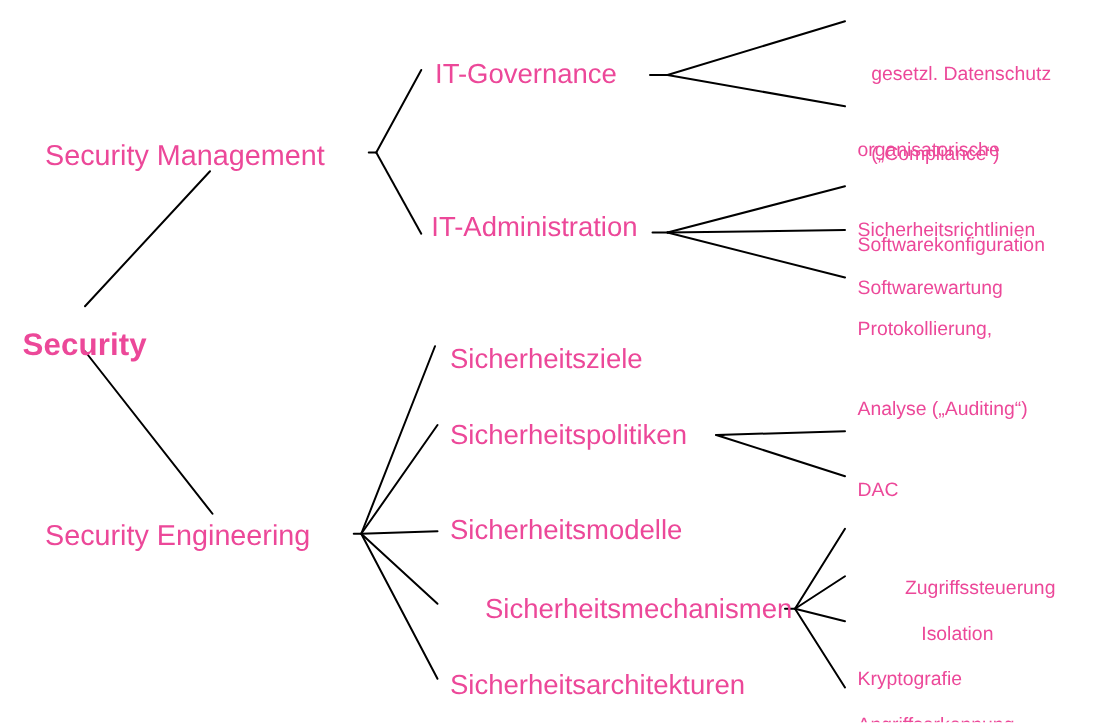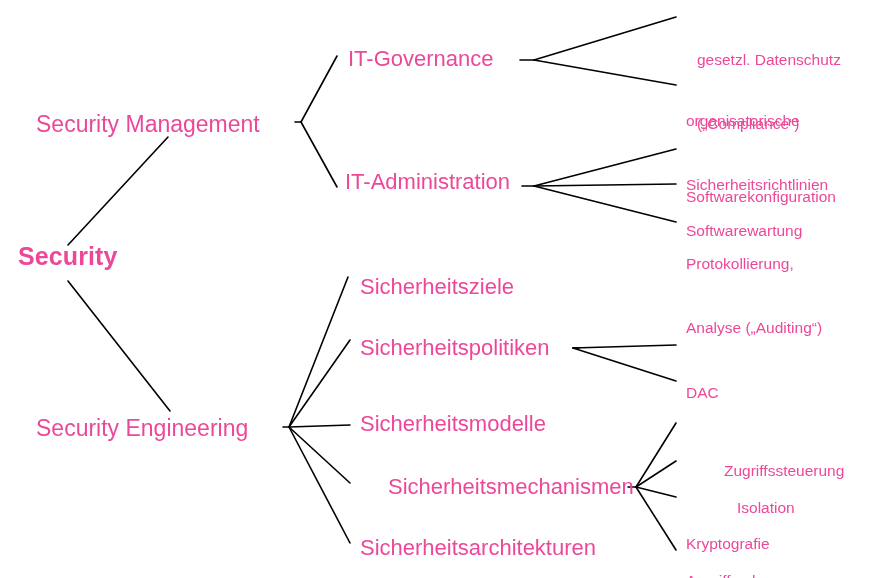--- a/index.html
+++ b/index.html
@@ -80,21 +80,21 @@
       <line x1="573" y1="348" x2="579" y2="348" stroke="#000000" stroke-width="1.6" stroke-linecap="round"></line>
       <line x1="573" y1="348" x2="676" y2="345" stroke="#000000" stroke-width="1.6" stroke-linecap="round"></line>
       <line x1="573" y1="348" x2="676" y2="381" stroke="#000000" stroke-width="1.6" stroke-linecap="round"></line>
       <line x1="628" y1="487" x2="636" y2="487" stroke="#000000" stroke-width="1.6" stroke-linecap="round"></line>
       <line x1="636" y1="487" x2="676" y2="423" stroke="#000000" stroke-width="1.6" stroke-linecap="round"></line>
       <line x1="636" y1="487" x2="676" y2="461" stroke="#000000" stroke-width="1.6" stroke-linecap="round"></line>
       <line x1="636" y1="487" x2="676" y2="497" stroke="#000000" stroke-width="1.6" stroke-linecap="round"></line>
       <line x1="636" y1="487" x2="676" y2="550" stroke="#000000" stroke-width="1.6" stroke-linecap="round"></line>
     </svg>
 
-  <div class="node root" style="left:18px; top:244px;text-align:center;">Security</div>
+  <div class="node root" style="left:18px; top:264px;text-align:center;">Security</div>
 
   <div class="node lvl1" style="left:36px; top:113px;">Security Management</div>
 
   <div class="node lvl1" style="left:36px; top:417px;">Security Engineering</div>
 
   <div class="node lvl2" style="left:348px; top:48px;">IT-Governance</div>
 
   <div class="node lvl2" style="left:345px; top:171px;">IT-Administration</div>
 
   <div class="node lvl2" style="left:360px; top:276px;">Sicherheitsziele</div>

